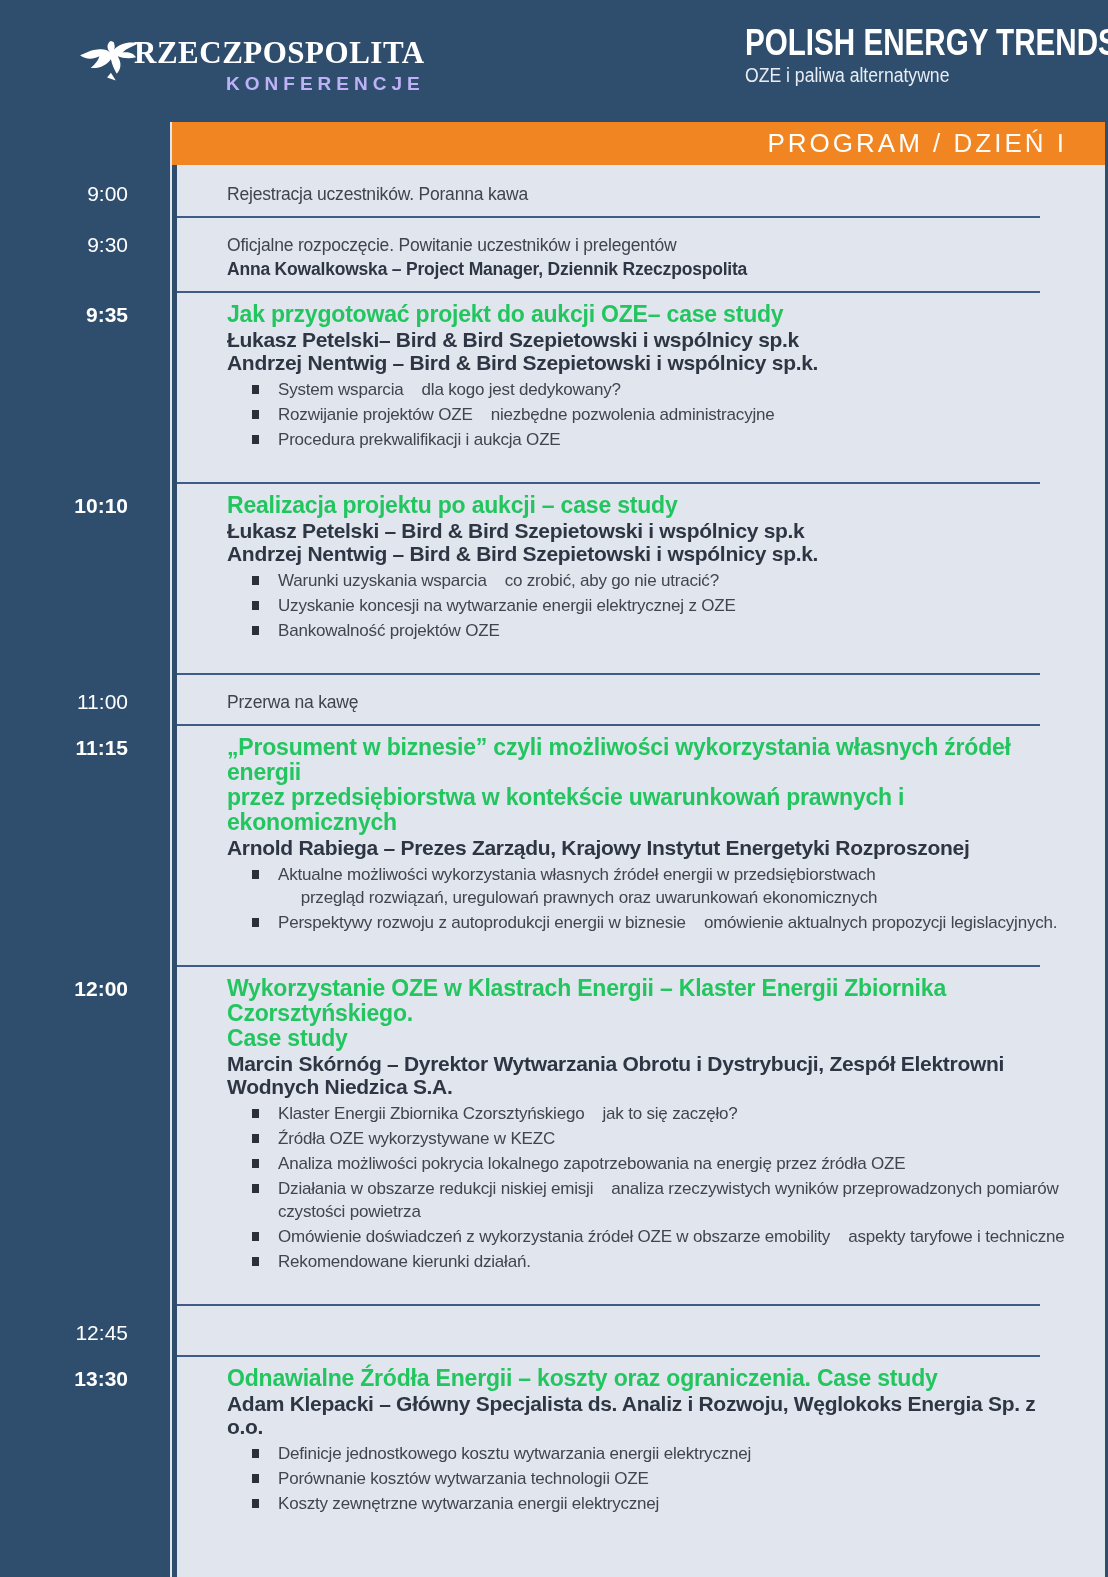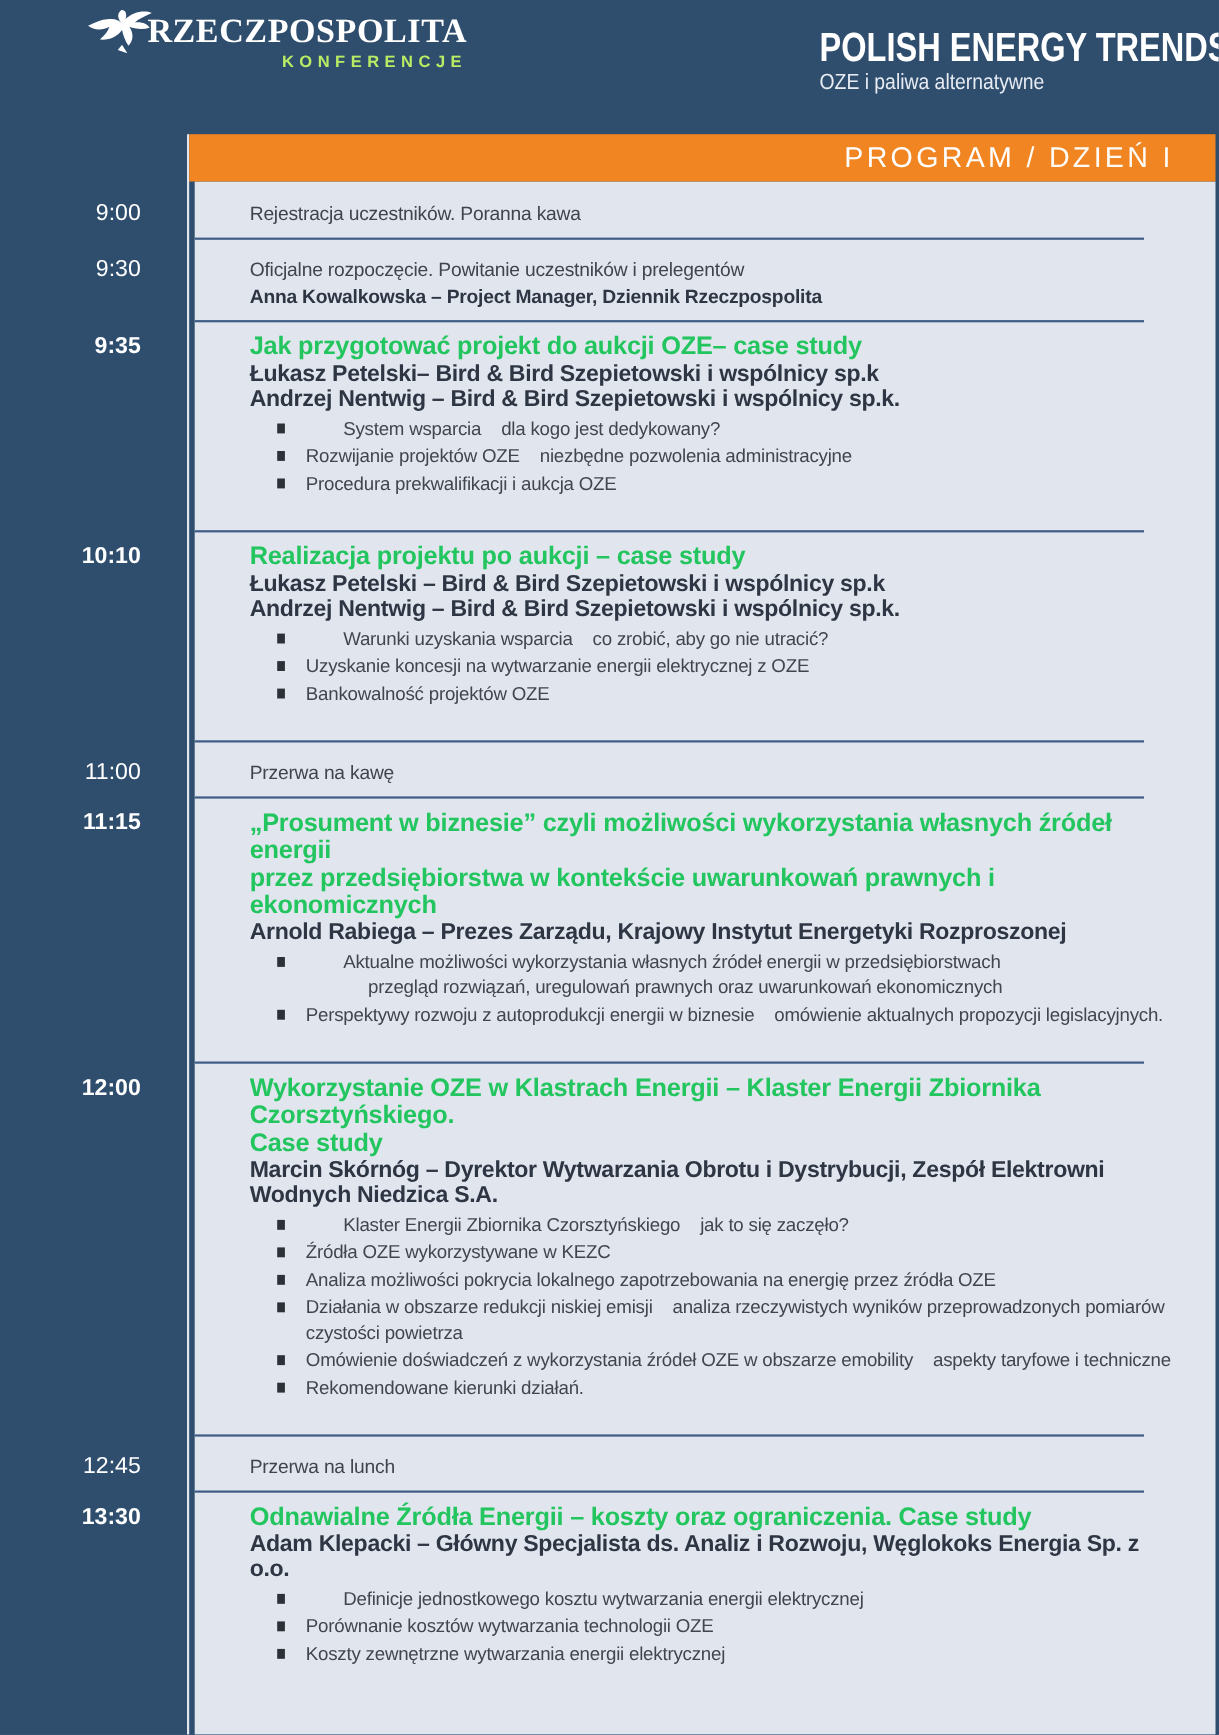--- a/index.html
+++ b/index.html
@@ -1,25 +1,25 @@
 <!DOCTYPE html>
 <html lang="pl"><head>
 <meta charset="utf-8">
 <style>
   html,body{margin:0;padding:0;background:#2f4e6e;}
   .page{position:relative;width:1108px;height:1577px;background:#2f4e6e;overflow:hidden;
         font-family:"Liberation Sans","DejaVu Sans",sans-serif;}
 
   
-  .logo{position:absolute;left:78px;top:2px;display:flex;align-items:flex-end;}
+  .logo{position:absolute;left:78px;top:34px;display:flex;align-items:center;}
   .eagle{margin-top:4px;}
   .brand-text{margin-left:-6px;}
   .brand{font-family:"Liberation Serif","DejaVu Serif",serif;font-weight:700;color:#fff;
          font-size:31px;letter-spacing:.5px;line-height:34px;}
-  .brand-sub{color:#bef264;font-size:15px;letter-spacing:5px;font-weight:700;text-align:right;
+  .brand-sub{color:#c4b5fd;font-size:19px;letter-spacing:5px;font-weight:700;text-align:right;
              margin-top:3px;opacity:.97;}
   .event{position:absolute;left:745px;top:24px;}
   .event-title{color:#fff;font-weight:700;font-size:37px;line-height:38px;white-space:nowrap;
                transform:scaleX(.80);transform-origin:left top;letter-spacing:0;}
   .event-sub{color:#e8ecf3;font-size:20px;margin-top:2px;white-space:nowrap;
              transform:scaleX(.88);transform-origin:left top;}
 
   
   .sliver{position:absolute;left:170px;top:122px;width:2px;bottom:0;background:#e1e5ee;}
   .content-bg{position:absolute;left:177px;top:165px;width:928px;bottom:0;background:#e1e5ee;}
@@ -41,21 +41,21 @@
   .row.break{padding:17px 0 10px;}
   .rtext{font-size:17.5px;color:#3f444d;line-height:24px;letter-spacing:-0.2px;}
   .host{font-size:17.5px;font-weight:700;color:#2e3644;line-height:24px;letter-spacing:-0.2px;}
 
   .row.session{padding:11px 0 31px;}
   .title{font-size:23px;font-weight:700;color:#22c55e;line-height:25px;margin-bottom:1px;
          white-space:pre-wrap;letter-spacing:-0.2px;}
   .speaker{font-size:21px;font-weight:700;color:#2e3644;line-height:23px;letter-spacing:-0.3px;}
   .bullets{margin-top:4px;}
   .bullet{display:flex;margin-top:2px;}
-  .bullet:first-child{margin-top:0;gap:34px;}
+  .bullet:first-child{margin-top:0;}
   .sq{flex:none;width:7px;height:9px;background:#2c3037;margin:7px 19px 0 25px;}
   .btxt{font-size:17px;color:#41454d;line-height:23px;white-space:pre-wrap;letter-spacing:-0.2px;min-width:0;}
 </style>
 </head>
 <body>
 
 <div class="page">
 
   <div class="logo">
     <span class="eagle">
@@ -207,23 +207,20 @@
             <div class="bullet">
               <span class="sq"></span>
               <span class="btxt">Rekomendowane kierunki działań.</span>
             </div>
           </div>
         </div>
       </div>
       <div class="row break">
         <div class="sep"></div>
         <div class="time">12:45</div>
-        <div class="body">
-          <div class="rtext">Przerwa na lunch</div>
-        </div>
       </div>
       <div class="row session">
         <div class="sep"></div>
         <div class="time">13:30</div>
         <div class="body">
           <div class="title">Odnawialne Źródła Energii – koszty oraz ograniczenia. Case study</div>
           <div class="speaker">Adam Klepacki – Główny Specjalista ds. Analiz i Rozwoju, Węglokoks Energia Sp. z o.o.</div>
           <div class="bullets">
             <div class="bullet">
               <span class="sq"></span>

